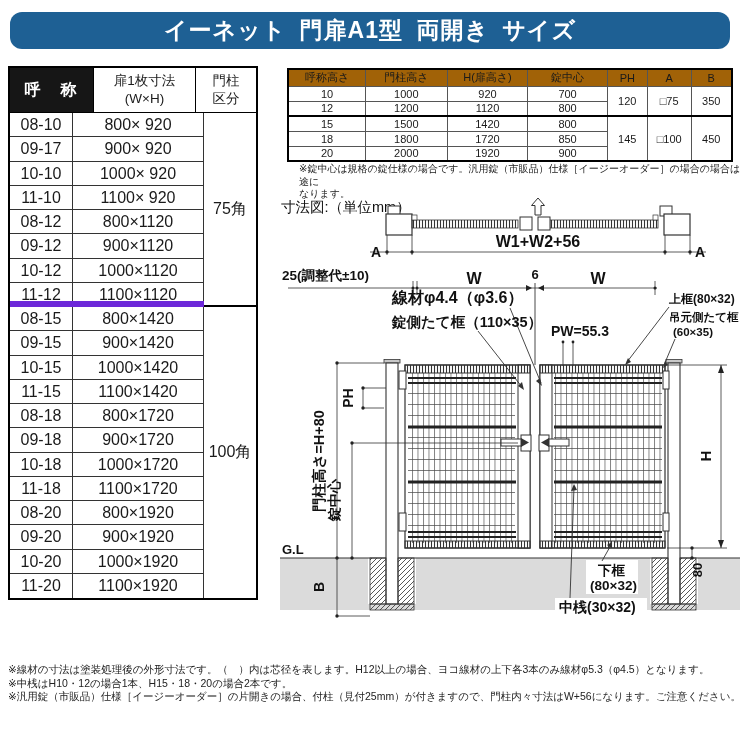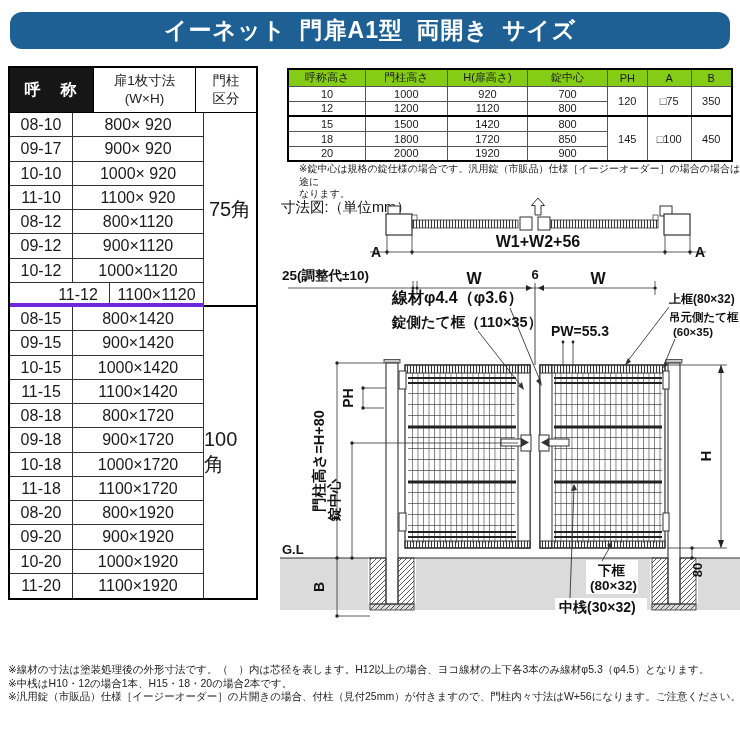--- a/index.html
+++ b/index.html
@@ -18,34 +18,34 @@
   .st-header { display:flex; height:45px; border-bottom:1px solid #000; }
   .st-h1 { width:84px; background:#161616; color:#fff; font-weight:bold; font-size:16px;
            display:flex; align-items:center; justify-content:center; border-right:1px solid #000; letter-spacing:2px; }
   .st-h2 { width:102px; display:flex; align-items:center; justify-content:center; text-align:center;
            font-size:13.5px; line-height:1.3; white-space:pre-line; border-right:1px solid #000; }
   .st-h3 { flex:1; display:flex; align-items:center; justify-content:center; text-align:center;
            font-size:13.5px; line-height:1.3; white-space:pre-line; }
   .st-body { display:flex; }
   .st-rows { width:194px; }
   .st-row { display:flex; height:24.25px; border-bottom:1px solid #333; }
-  .st-row:nth-child(8) { border-bottom:4px solid #6d28d9;padding-left:37px; }
+  .st-row:nth-child(8) { border-bottom:6px solid #6d28d9; }
   .st-row:last-child { border-bottom:none; }
   .st-c1 { width:63px; border-right:1px solid #333; text-align:center; line-height:23px; }
   .st-c2 { flex:1; border-right:1px solid #333; text-align:center; line-height:23px; white-space:pre; }
   .st-posts { flex:1; display:flex; flex-direction:column; }
-  .st-post { display:flex; align-items:center; justify-content:center; font-size:20px; }
+  .st-post { display:flex; align-items:center; justify-content:center; font-size:16px; }
   .st-post.g75 { height:194px; border-bottom:2px solid #000; }
   .st-post.g100 { flex:1; }
 
   
   table.ht { position:absolute; left:287px; top:68px; width:446px; border-collapse:collapse;
              font-size:11px; text-align:center; background:#fff; border:2px solid #000; }
   .ht th, .ht td { border:1px solid #555; height:15px; padding:0 1px; font-weight:normal; }
-  .ht th { background:#84cc16; height:17px; }
+  .ht th { background:#a16207; height:17px; }
   .ht tr.grp td { border-top:2px solid #000; }
 
   .right-note { position:absolute; left:299px; top:163px; width:452px; font-size:10px;
                 line-height:1.25; white-space:pre-line; color:#222; }
 
   .dia-caption { position:absolute; left:281px; top:198px; font-size:14.5px; color:#111; }
 
   svg.dia { position:absolute; left:280px; top:195px; }
   svg.dia text { font-family:"Liberation Sans","DejaVu Sans",sans-serif; fill:#111; font-weight:bold; }
 

